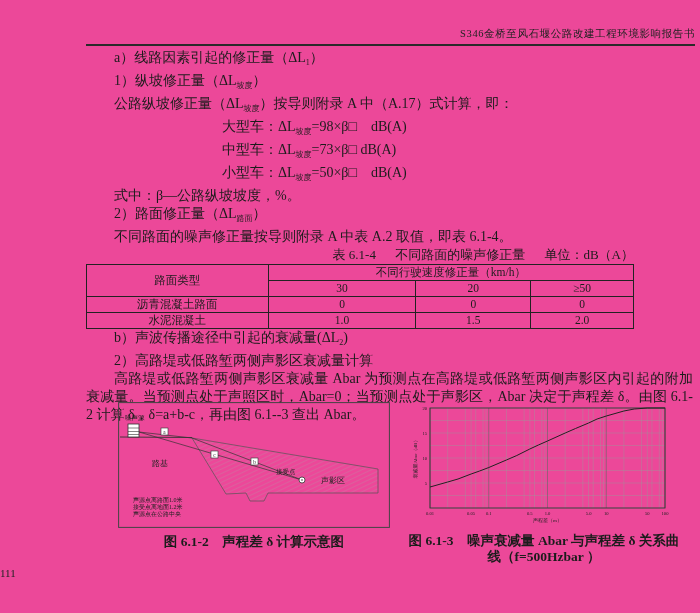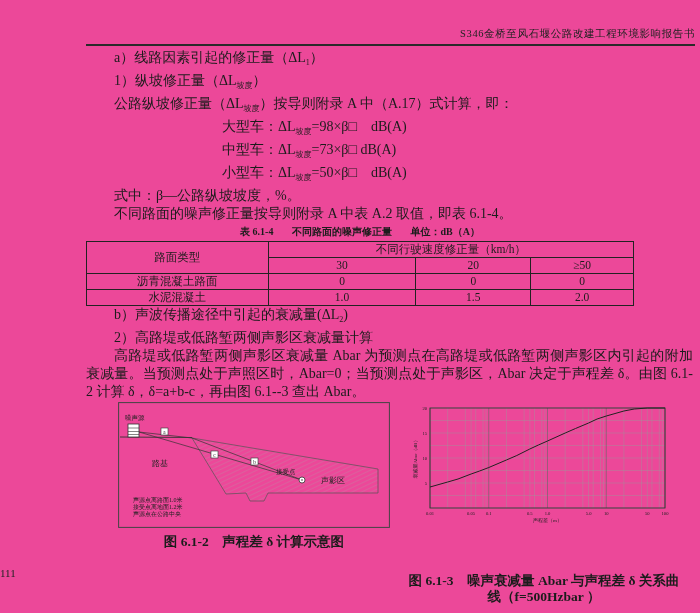--- a/index.html
+++ b/index.html
@@ -15,33 +15,33 @@
   }
   .content{
     position:absolute; top:49px; left:86px; width:607px;
     font-size:14px; line-height:18px;
   }
   .heading{font-weight:bold; letter-spacing:0.5px;}
   .ind{text-indent:2em;}
   .formula{padding-left:136px;}
   .sub{font-size:8px; vertical-align:-3px; letter-spacing:0;}
   .para{text-align:justify; text-indent:2em;}
-  .tbl-title{width:548px; text-align:center; font-weight:bold; font-size:10px; line-height:16px; margin-top:1px;}
+  .tbl-title{width:548px; text-align:right; font-weight:normal; font-size:13px; line-height:16px; margin-top:1px;}
   .tbl-title .t-main{margin:0 16px;}
   table.data{
     width:548px; border-collapse:collapse; margin-top:1px;
     font-size:11.5px; line-height:13px;
   }
   table.data td{
     border:1px solid #222; text-align:center; padding:1px 2px; height:13px;
   }
   .figures{position:absolute; top:402px; left:86px; display:flex; gap:6px;padding-left:32px;}
   .fig{display:flex; flex-direction:column; align-items:center;}
   .fig-left{width:272px;}
-  .fig-right{width:296px;gap:40px;}
+  .fig-right{width:296px;}
   .caption{
     font-weight:bold; font-size:13.5px; line-height:16px; text-align:center; margin-top:6px;
   }
   .fig-right .caption{margin-top:9px; padding:0 6px;}
   .page-number{
     position:absolute; top:567px; left:0; width:100%；
     width:100%; text-align:center; font-size:11px; color:#222;
   }
   svg text{font-family:"Liberation Serif","DejaVu Serif",serif;}
 </style>
@@ -61,20 +61,21 @@
     <div class="ind"><span>1）纵坡修正量（ΔL</span><span class="sub">坡度</span><span>）</span></div>
 
     <div class="ind"><span>公路纵坡修正量（ΔL</span><span class="sub">坡度</span><span>）按导则附录 A 中（A.17）式计算，即：</span></div>
 
     <div class="formula"><span>大型车：ΔL</span><span class="sub">坡度</span><span>=98×β□　dB(A)</span></div>
     <div class="formula"><span>中型车：ΔL</span><span class="sub">坡度</span><span>=73×β□ dB(A)</span></div>
     <div class="formula"><span>小型车：ΔL</span><span class="sub">坡度</span><span>=50×β□　dB(A)</span></div>
 
     <div class="ind">式中：β—公路纵坡坡度，%。</div>
 
+    <div class="ind"><span>2）路面修正量（ΔL</span><span class="sub">路面</span><span>）</span></div>
 
     <div class="ind">不同路面的噪声修正量按导则附录 A 中表 A.2 取值，即表 6.1-4。</div>
 
     <div class="tbl-title">
       <span>表 6.1-4</span>
       <span class="t-main">不同路面的噪声修正量</span>
       <span>单位：dB（A）</span>
     </div>
 
     <table class="data">

